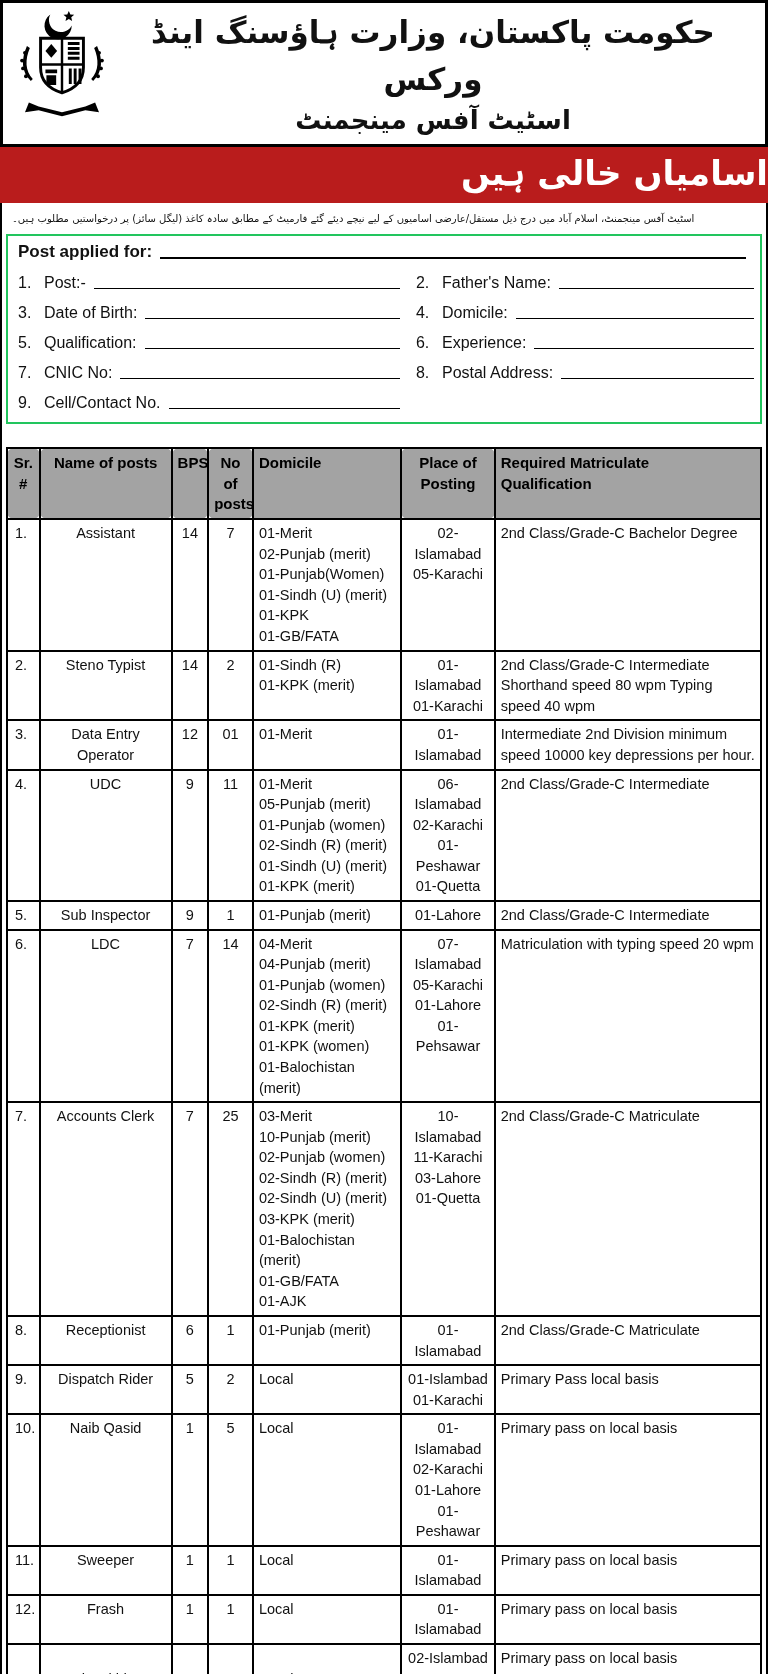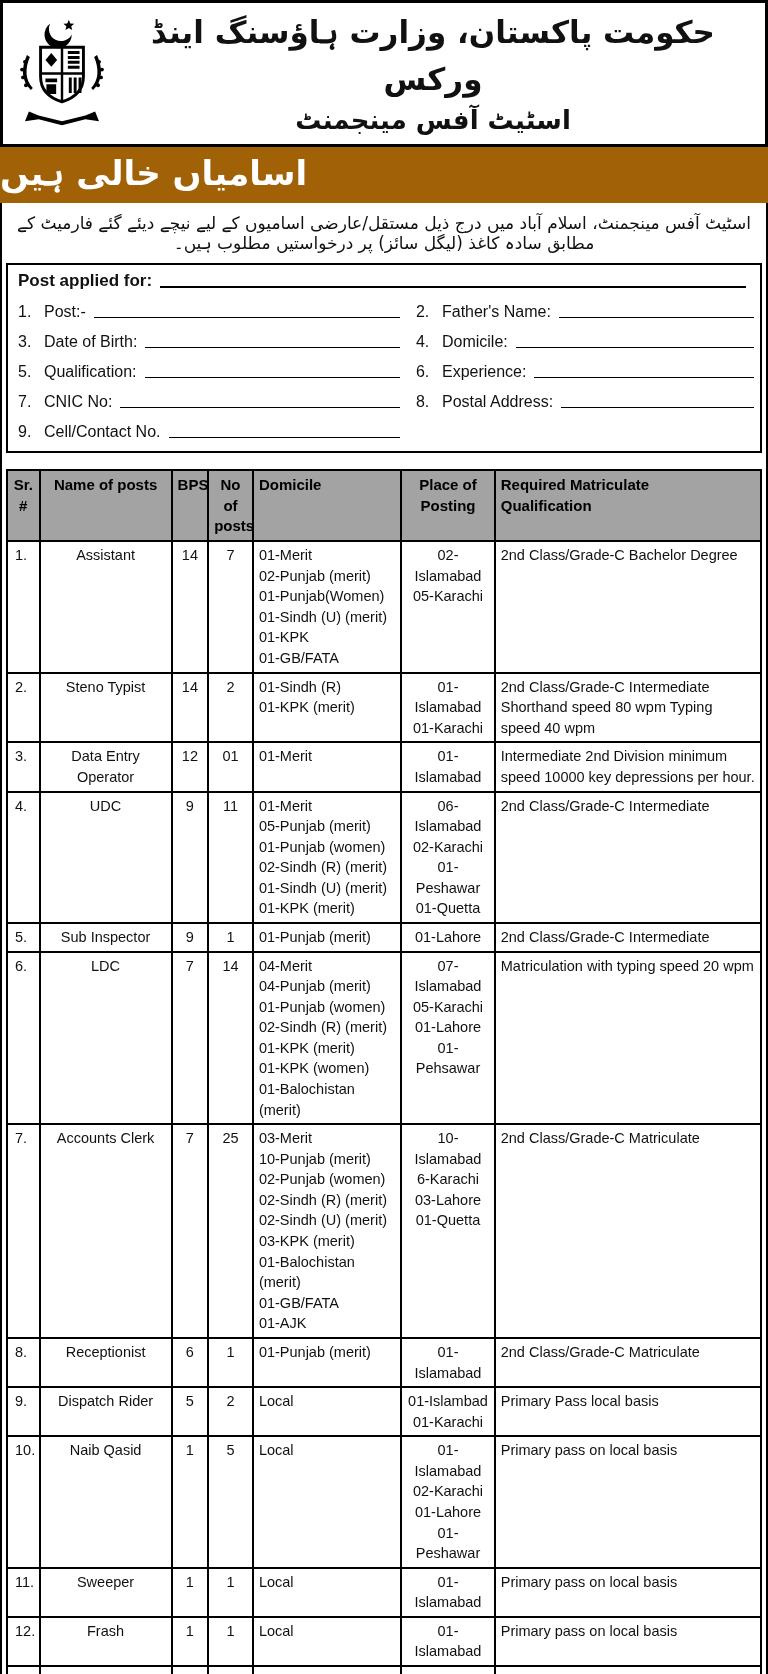--- a/index.html
+++ b/index.html
@@ -1,50 +1,50 @@
 <!DOCTYPE html>
 <html lang="en"><head>
 <meta charset="utf-8">
 <style>
   html,body{margin:0;padding:0;background:#fff;}
   body{width:768px;font-family:"Liberation Sans",sans-serif;color:#111;}
   .page{width:768px;min-height:1674px;background:#fefefe;box-sizing:border-box;display:flex;flex-direction:column;}
 
   
-  .header-box{border:3px solid #000;display:flex;align-items:center;padding:6px 10px;background:#fff;}
+  .header-box{border:3px solid #000;display:flex;align-items:flex-start;padding:6px 10px;background:#fff;}
   .emblem{width:98px;height:112px;flex:0 0 auto;}
   .titles{flex:1;text-align:center;font-family:"DejaVu Sans",sans-serif;font-weight:bold;direction:rtl;}
   .title1{font-size:31px;line-height:1.5;}
   .title2{font-size:26px;line-height:1.4;}
 
   
-  .banner{background:#a16207;color:#fff;text-align:left;font-family:"DejaVu Sans",sans-serif;
+  .banner{background:#b91c1c;color:#fff;text-align:right;font-family:"DejaVu Sans",sans-serif;
           font-weight:bold;font-size:34px;padding:6px 0 10px;direction:rtl;}
 
   
   .frame{border:2px solid #000;border-top:none;margin:0;padding:2px 4px 0;position:relative;background:#fff;}
 
-  .intro{direction:rtl;text-align:center;font-family:"DejaVu Sans",sans-serif;font-size:17px;
+  .intro{direction:rtl;text-align:left;font-family:"DejaVu Sans",sans-serif;font-size:10px;
          padding:8px 6px 10px;border-bottom:0;}
 
   
-  .form-box{border:2px solid #000000;padding:6px 10px 10px;margin:0 0 16px;}
+  .form-box{border:2px solid #22c55e;padding:6px 10px 10px;margin:0 0 23px;}
   .form-title-row{display:flex;align-items:flex-end;font-weight:bold;font-size:17px;}
   .form-title-row .fline{flex:1;border-bottom:2px solid #000;margin:0 4px 3px 8px;}
   .fields{display:grid;grid-template-columns:53% 47%;column-gap:10px;row-gap:12px;margin-top:12px;}
   .field{display:flex;align-items:flex-end;font-size:16px;}
   .fnum{width:26px;flex:0 0 auto;}
   .flabel{flex:0 0 auto;padding-right:4px;}
   .fline{flex:1;border-bottom:1.5px solid #000;margin:0 6px 3px 4px;min-width:30px;}
 
   
   table.posts{border-collapse:collapse;width:756px;margin:0 auto 4px;table-layout:fixed;}
   .posts th{background:#a3a3a3;color:#000;font-weight:bold;font-size:15px;text-align:left;
             border:2px solid #000;padding:4px 5px;white-space:pre-line;vertical-align:top;line-height:1.35;}
-  .posts th.c{text-align:center;}
+  .posts th.c{text-align:center;border-radius:7px;}
   .posts td{border:2px solid #000;font-size:14.5px;padding:3px 5px;vertical-align:top;
             white-space:pre-line;line-height:1.42;}
   .posts td.sr{text-align:left;padding-left:7px;}
   .posts td.name,.posts td.bps,.posts td.posts,.posts td.place{text-align:center;}
   .posts td.domicile,.posts td.qual{text-align:left;}
   .posts tr:last-child td.sr,.posts tr:last-child td.name,.posts tr:last-child td.bps,
   .posts tr:last-child td.posts,.posts tr:last-child td.domicile{vertical-align:bottom;}
   .col-sr{width:32px;}.col-name{width:130px;}.col-bps{width:36px;}.col-posts{width:44px;}
   .col-dom{width:146px;}.col-place{width:92px;}.col-qual{width:262px;}
 </style>
@@ -264,21 +264,21 @@
             <td class="domicile">03-Merit
 10-Punjab (merit)
 02-Punjab (women)
 02-Sindh (R) (merit)
 02-Sindh (U) (merit)
 03-KPK (merit)
 01-Balochistan (merit)
 01-GB/FATA
 01-AJK</td>
             <td class="place">10-Islamabad
-6-Karachi
+11-Karachi
 03-Lahore
 01-Quetta</td>
             <td class="qual">2nd Class/Grade-C Matriculate</td>
           </tr>
           <tr>
             <td class="sr">8.</td>
             <td class="name">Receptionist</td>
             <td class="bps">6</td>
             <td class="posts">1</td>
             <td class="domicile">01-Punjab (merit)</td>

